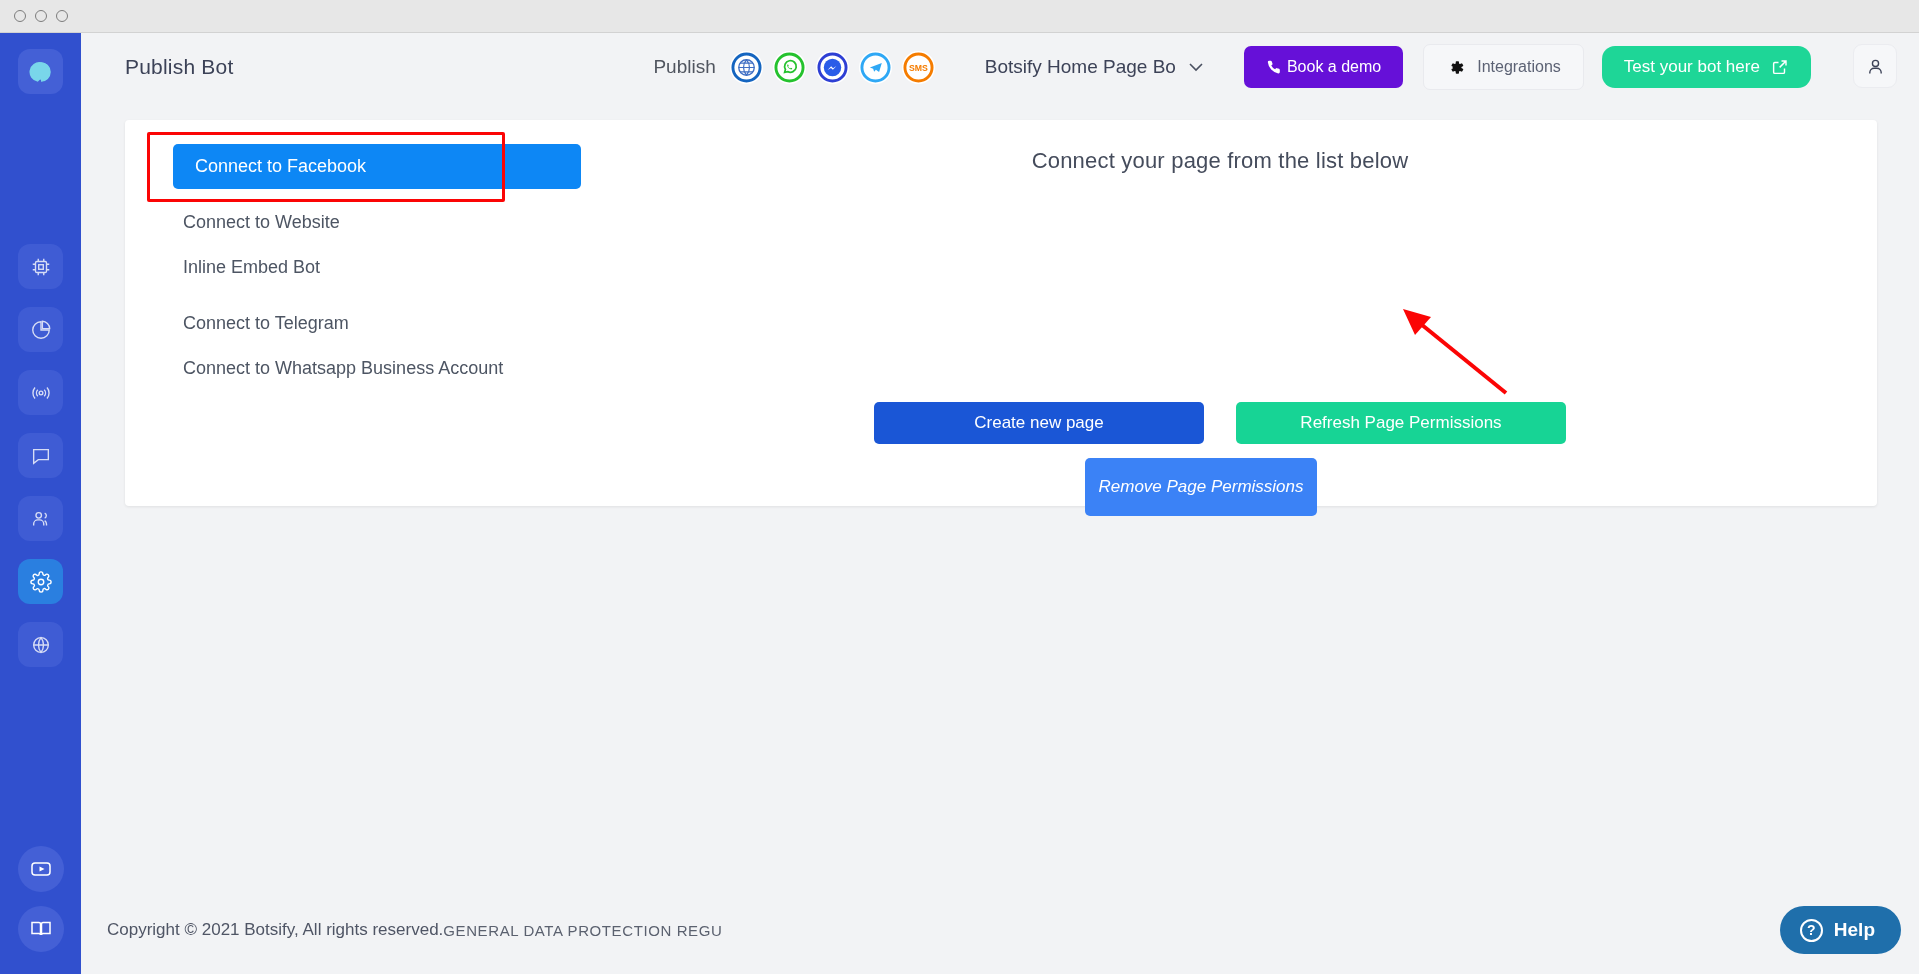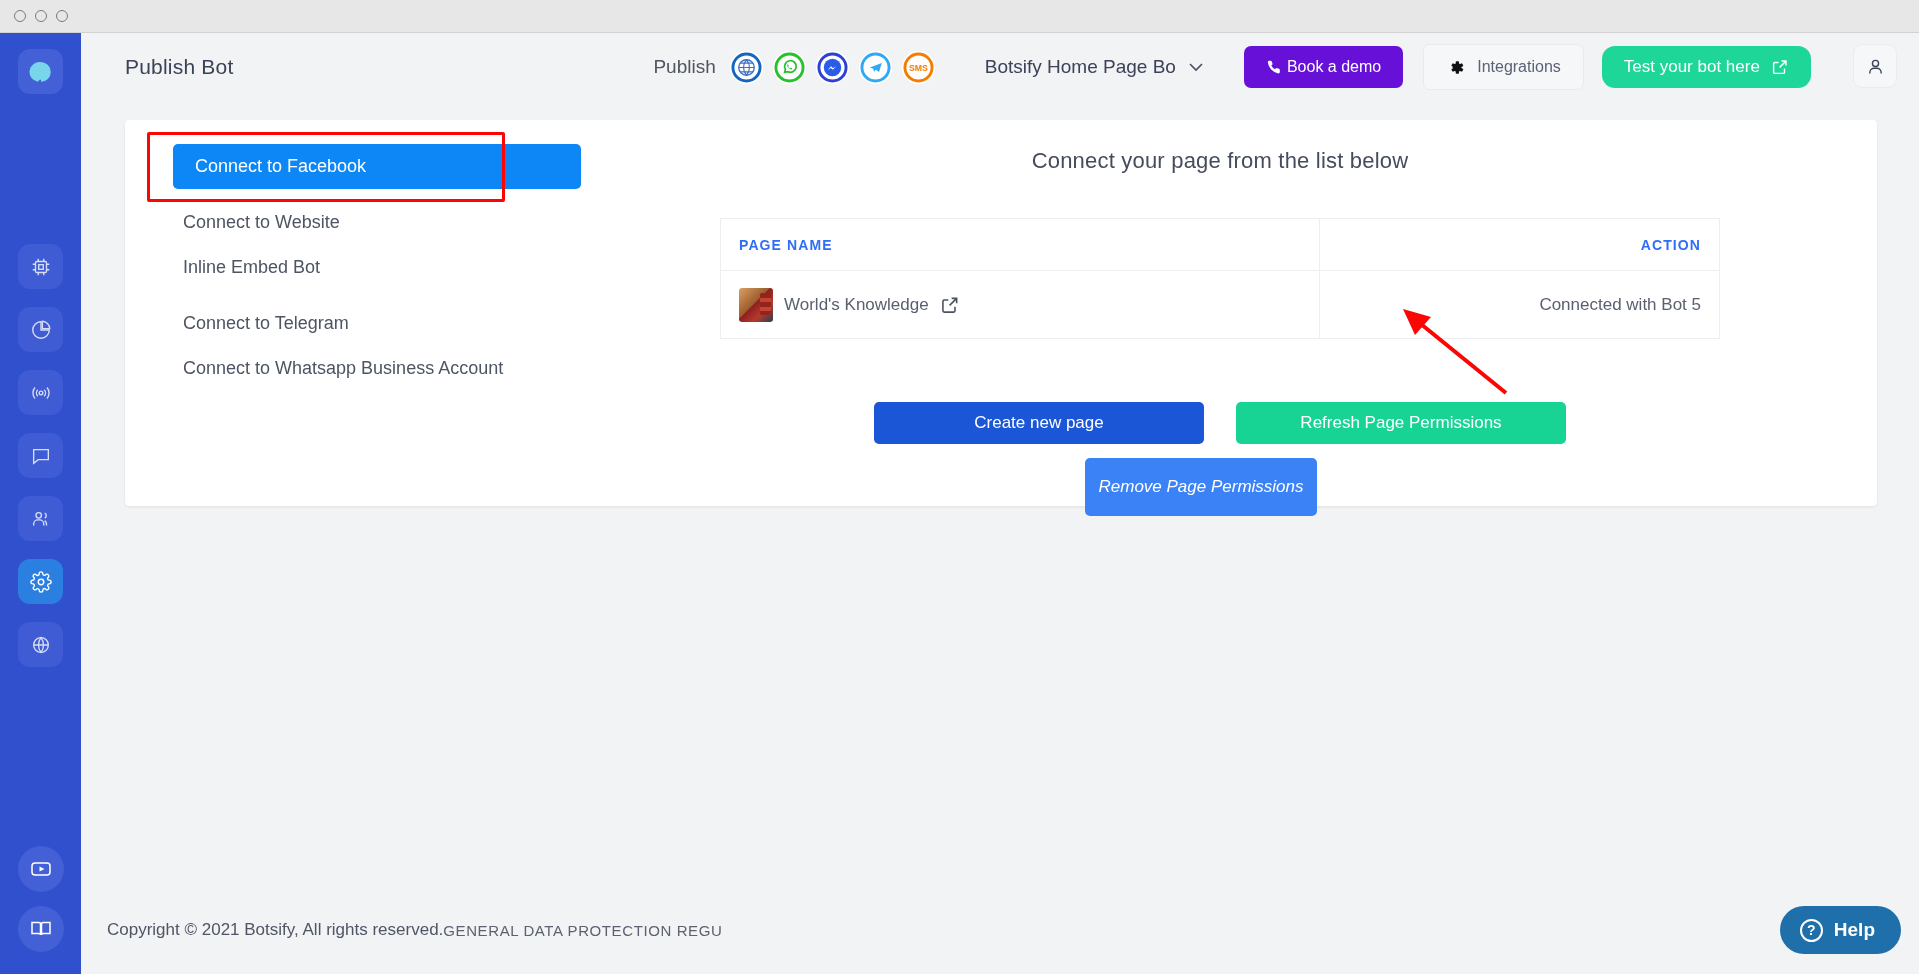--- a/index.html
+++ b/index.html
@@ -392,43 +392,20 @@
         <span>Connect to Telegram</span>
       </div>
       <div class="menu-item">
         <span>Connect to Whatsapp Business Account</span>
       </div>
     </div>
 
     <div id="right-panel">
       <div id="panel-heading">Connect your page from the list below</div>
 
-      <table id="table">
-        <thead>
-          <tr>
-            <th class="col-page">PAGE NAME</th>
-            <th class="col-action">ACTION</th>
-          </tr>
-        </thead>
-        <tbody>
-          <tr>
-            <td class="cell-page">
-              <span class="page-cell">
-                <span class="avatar"></span>
-                <span>World's Knowledge</span>
-                <svg width="20" height="20" viewBox="0 0 24 24" fill="none" stroke="#4a5262" stroke-width="1.9">
-                  <path d="M14 4h6v6M20 4l-8.5 8.5"></path>
-                  <path d="M18 14v5a1.5 1.5 0 0 1-1.5 1.5H5A1.5 1.5 0 0 1 3.5 19V7.5A1.5 1.5 0 0 1 5 6h5"></path>
-                </svg>
-              </span>
-            </td>
-            <td class="cell-action">Connected with Bot 5</td>
-          </tr>
-        </tbody>
-      </table>
     </div>
 
     <div id="btn-row">
       <div class="act-btn" id="create-btn">Create new page</div>
       <div class="act-btn" id="refresh-btn">Refresh Page Permissions</div>
     </div>
     <div class="act-btn" id="remove-btn">Remove Page Permissions</div>
   </div>
 
   <svg id="arrow">

